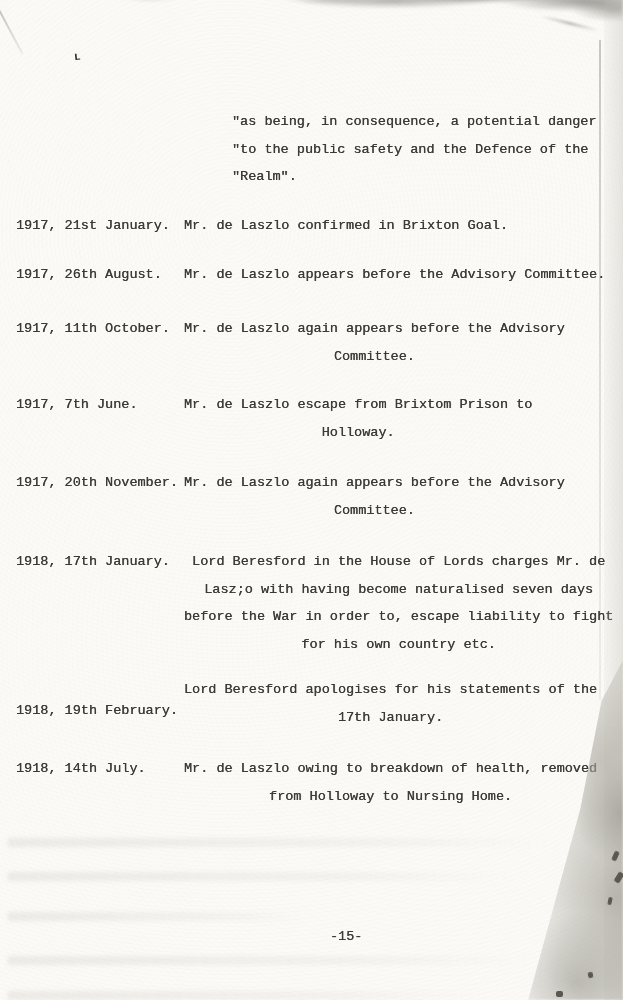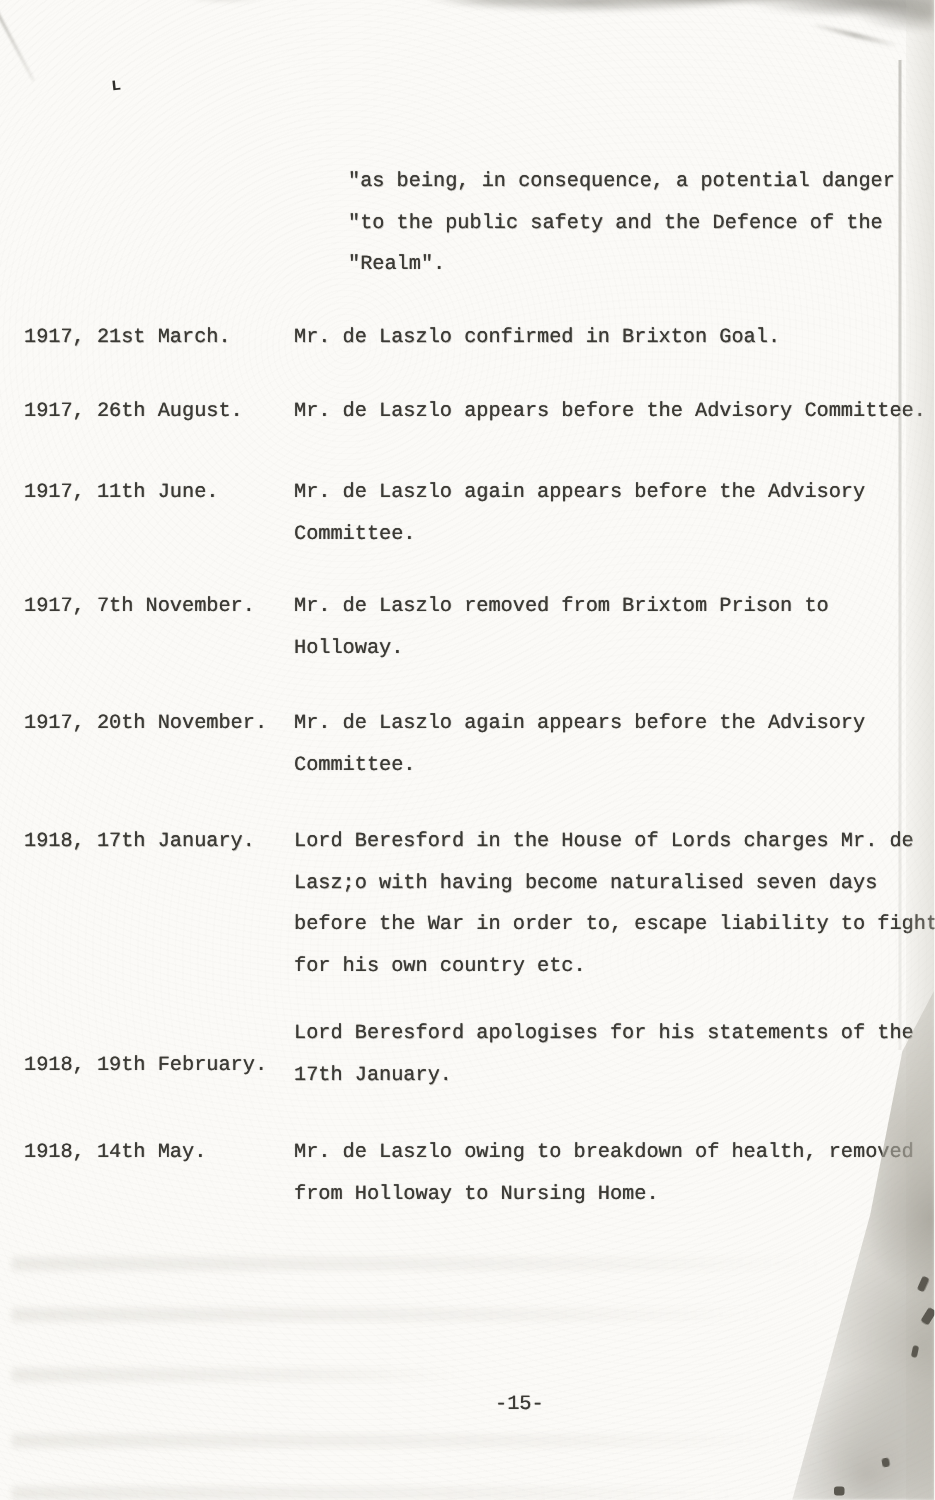--- a/index.html
+++ b/index.html
@@ -17,21 +17,21 @@
     background:
       repeating-radial-gradient(circle at 37% 23%, rgba(90,88,80,0.015) 0 1px, transparent 1px 4px),
       repeating-radial-gradient(circle at 71% 64%, rgba(90,88,80,0.012) 0 1px, transparent 1px 5px);
   }
   .txt{
     position:absolute; font-size:13.5px; line-height:27.5px;
     white-space:pre; letter-spacing:0; font-weight:500;
     text-shadow:0 0 0.55px rgba(55,53,46,0.8), 0.4px 0.4px 0.3px rgba(55,53,46,0.25);
   }
   .entry-date{ left:16px; width:182px; }
-  .entry-desc{ left:196px; }
+  .entry-desc{ left:184px;text-align:center; }
   .quote{ left:232px; top:108px; }
   .pagenum{ left:330px; top:923px; }
 
   
   .artifact{ position:absolute; pointer-events:none; }
   .smudge-top{
     left:0; top:-6px; width:623px; height:34px; filter:blur(1.6px);
     background:
       radial-gradient(140px 11px at 392px 7px, rgba(118,116,108,0.55), transparent 70%),
       radial-gradient(90px 9px at 470px 4px, rgba(118,116,108,0.5), transparent 70%),
@@ -94,56 +94,56 @@
   <div class="artifact bleed-band" style="top:872px;width:500px;"></div>
   <div class="artifact bleed-band" style="top:912px;width:300px;"></div>
   <div class="artifact bleed-band" style="top:956px;width:520px;"></div>
   <div class="artifact bleed-band" style="top:991px;width:480px;"></div>
 
   <div class="txt quote">"as being, in consequence, a potential danger
 "to the public safety and the Defence of the
 "Realm".</div>
 
   <div>
-    <div class="txt entry-date" style="top:212px">1917, 21st March.</div>
+    <div class="txt entry-date" style="top:212px">1917, 21st January.</div>
     <div class="txt entry-desc" style="top:212px">Mr. de Laszlo confirmed in Brixton Goal.</div>
   </div>
   <div>
     <div class="txt entry-date" style="top:261px">1917, 26th August.</div>
     <div class="txt entry-desc" style="top:261px">Mr. de Laszlo appears before the Advisory Committee.</div>
   </div>
   <div>
-    <div class="txt entry-date" style="top:315px">1917, 11th June.</div>
+    <div class="txt entry-date" style="top:315px">1917, 11th October.</div>
     <div class="txt entry-desc" style="top:315px">Mr. de Laszlo again appears before the Advisory
 Committee.</div>
   </div>
   <div>
-    <div class="txt entry-date" style="top:391px">1917, 7th November.</div>
-    <div class="txt entry-desc" style="top:391px">Mr. de Laszlo removed from Brixtom Prison to
+    <div class="txt entry-date" style="top:391px">1917, 7th June.</div>
+    <div class="txt entry-desc" style="top:391px">Mr. de Laszlo escape from Brixtom Prison to
 Holloway.</div>
   </div>
   <div>
     <div class="txt entry-date" style="top:469px">1917, 20th November.</div>
     <div class="txt entry-desc" style="top:469px">Mr. de Laszlo again appears before the Advisory
 Committee.</div>
   </div>
   <div>
     <div class="txt entry-date" style="top:548px">1918, 17th January.</div>
     <div class="txt entry-desc" style="top:548px">Lord Beresford in the House of Lords charges Mr. de
 Lasz;o with having become naturalised seven days
 before the War in order to, escape liability to fight
 for his own country etc.</div>
   </div>
   <div>
     <div class="txt entry-date" style="top:697px">1918, 19th February.</div>
     <div class="txt entry-desc" style="top:676px">Lord Beresford apologises for his statements of the
 17th January.</div>
   </div>
   <div>
-    <div class="txt entry-date" style="top:755px">1918, 14th May.</div>
+    <div class="txt entry-date" style="top:755px">1918, 14th July.</div>
     <div class="txt entry-desc" style="top:755px">Mr. de Laszlo owing to breakdown of health, removed
 from Holloway to Nursing Home.</div>
   </div>
 
   <div class="txt pagenum">-15-</div>
 
   <div class="artifact edge-shade-right"></div>
   <div class="artifact wedge-bottom-right"></div>
   <div class="artifact speck" style="left:613px;top:851px;width:5px;height:10px;transform:rotate(24deg)"></div>
   <div class="artifact speck" style="left:616px;top:872px;width:6px;height:11px;transform:rotate(32deg)"></div>

